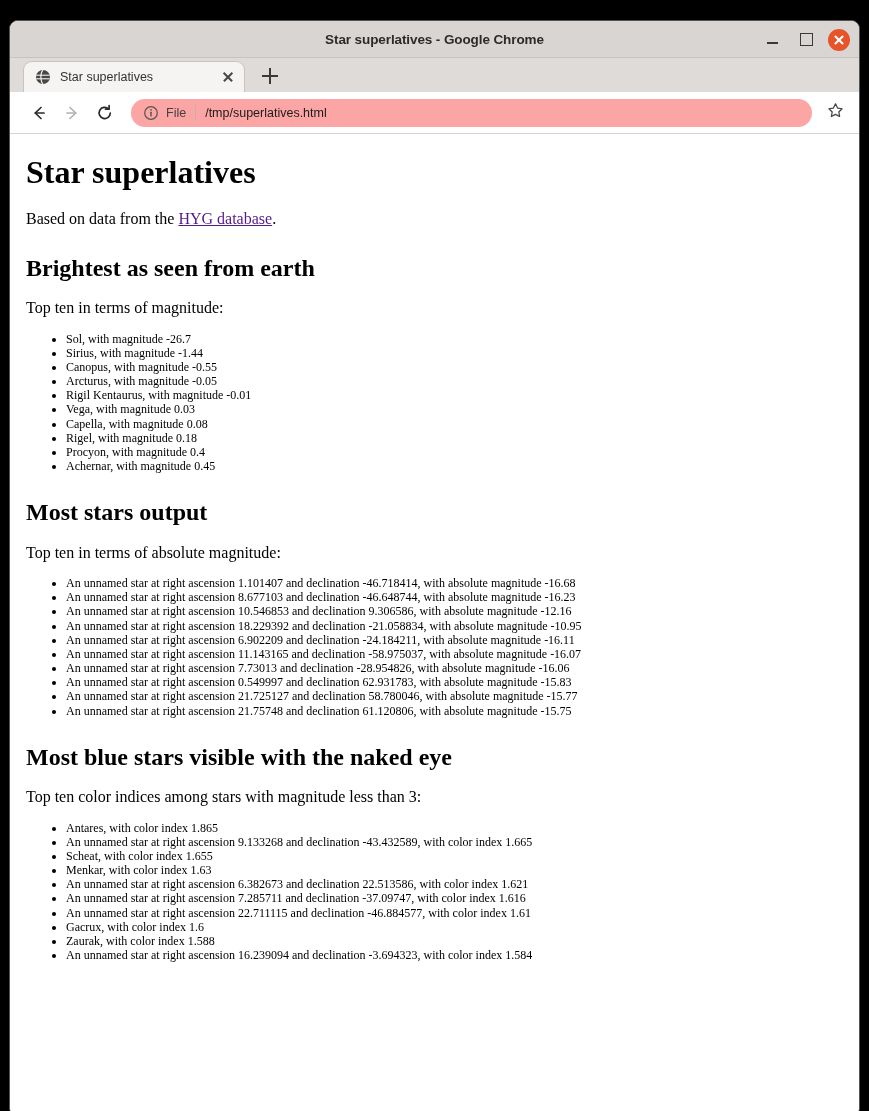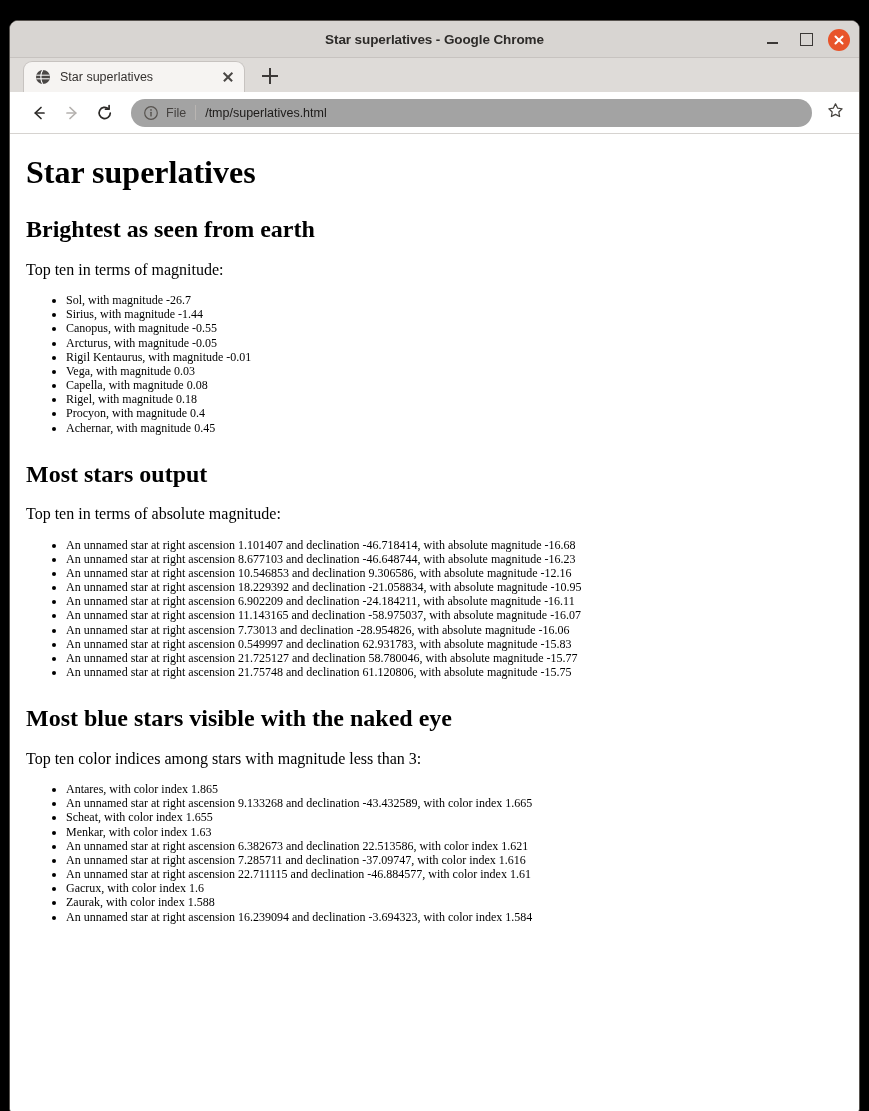--- a/index.html
+++ b/index.html
@@ -167,21 +167,21 @@
   .nav-btn {
     width: 30px; height: 30px;
     display: flex; align-items: center; justify-content: center;
     flex: 0 0 30px;
     border-radius: 50%;
   }
   .nav-btn svg { display: block; }
   .omnibox {
     flex: 1 1 auto;
     height: 28px;
-    background: #a3a3a3;
+    background: #fca5a5;
     border-radius: 14px;
     display: flex;
     align-items: center;
     padding: 0 12px;
     margin: 0 6px 0 8px;
     min-width: 0;
   }
   .info-icon {
     width: 16px; height: 16px;
     flex: 0 0 16px;
@@ -326,20 +326,21 @@
         </svg>
       </span>
     </div>
   </div>
 
   <div class="viewport">
     <div class="page">
 
       <h1>Star superlatives</h1>
 
+      <p><span>Based on data from the </span><a href="#">HYG database</a><span>.</span></p>
 
       <h2>Brightest as seen from earth</h2>
       <p>Top ten in terms of magnitude:</p>
       <ul>
         <li>Sol, with magnitude -26.7</li>
         <li>Sirius, with magnitude -1.44</li>
         <li>Canopus, with magnitude -0.55</li>
         <li>Arcturus, with magnitude -0.05</li>
         <li>Rigil Kentaurus, with magnitude -0.01</li>
         <li>Vega, with magnitude 0.03</li>

